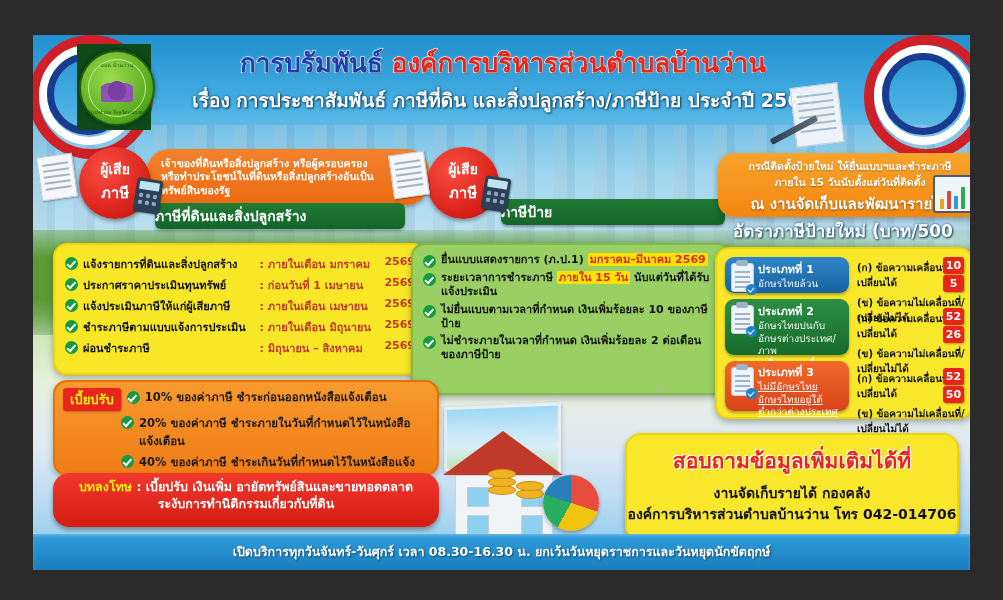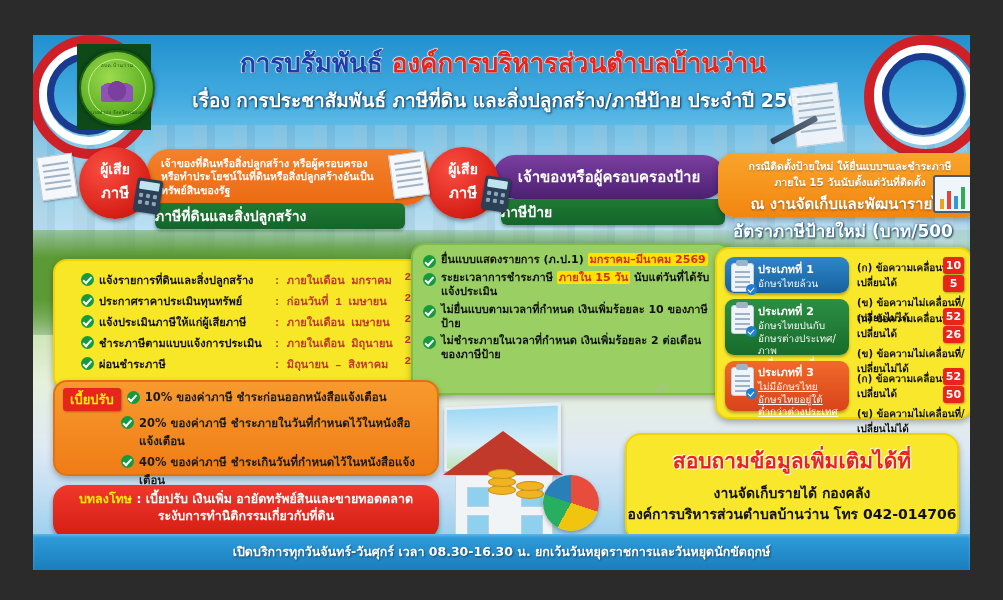--- a/index.html
+++ b/index.html
@@ -228,24 +228,20 @@
       <div class="k" style="left:4px;top:15px"></div>
         <div class="k" style="left:11px;top:15px"></div>
         <div class="k" style="left:18px;top:15px"></div>
       <div class="k" style="left:4px;top:22px"></div>
         <div class="k" style="left:11px;top:22px"></div>
         <div class="k" style="left:18px;top:22px"></div>
     </div>
   </div>
 
   <div class="badge-grp" style="left:362px;top:112px;width:340px;height:90px;">
-    <div class="pill" style="left:98px;top:8px;width:232px;height:44px;justify-content:center;
-         background:linear-gradient(#7b3fa0,#4c1f72);">
-      <div class="pill-txt" style="font-size:15px;">เจ้าของหรือผู้ครอบครองป้าย</div>
-    </div>
     <div class="green-bar" style="left:106px;top:52px;width:224px;height:26px;line-height:26px;font-size:14px;">ภาษีป้าย</div>
 
     <div class="doc-ico" style="left:-4px;top:6px;">
       <i style="top:7px"></i>
         <i style="top:13px"></i>
         <i style="top:19px"></i>
         <i style="top:25px"></i>
         <i style="top:31px"></i>
     </div>
     <div class="seal-red" style="left:32px;top:0px;">
@@ -279,21 +275,21 @@
       <i style="top:15px"></i>
       <i style="top:22px"></i>
       <i style="top:29px"></i>
       <i style="top:36px"></i>
       <i style="top:43px"></i>
   </div>
   <div class="art-pen"></div>
 
   <div class="rate-title" style="left:685px;top:182px;width:250px;">อัตราภาษีป้ายใหม่ (บาท/500 ตร.ซม.)</div>
 
-  <div class="box box-y" style="left:20px;top:224px;width:350px;height:112px;padding:8px 26px;font-family:Liberation Mono, monospace;">
+  <div class="box box-y" style="left:20px;top:208px;width:350px;height:112px;padding:8px 10px;">
     <table class="sched">
       <tbody>
         <tr>
           <td style="width:16px"><span class="ck"></span></td>
           <td>แจ้งรายการที่ดินและสิ่งปลูกสร้าง</td>
           <td class="c2">: ภายในเดือน มกราคม</td>
           <td class="c3">2569</td>
         </tr>
         <tr>
           <td><span class="ck"></span></td>
@@ -459,21 +455,21 @@
       <span class="ck" style="margin-top:2px;"></span>
       <span class="pen-line">40% ของค่าภาษี ชำระเกินวันที่กำหนดไว้ในหนังสือแจ้งเตือน</span>
     </div>
     <div style="display:flex;align-items:flex-start;margin-top:3px;">
       <span class="tag-yel">เงินเพิ่ม</span>
       <span class="ck" style="margin-left:6px;margin-top:3px;"></span>
       <span class="pen-line">1% ของค่าภาษี ต่อเดือนที่ค้างชำระ</span>
     </div>
   </div>
 
-  <div class="legal" style="left:20px;top:438px;width:366px;height:48px;padding:6px 10px 0;margin-top:12px;">
+  <div class="legal" style="left:20px;top:438px;width:366px;height:48px;padding:6px 10px 0;">
     <div class="t1">
       <span class="k">บทลงโทษ</span>
       <span>: เบี้ยปรับ เงินเพิ่ม อายัดทรัพย์สินและขายทอดตลาด</span>
     </div>
     <div class="t1">ระงับการทำนิติกรรมเกี่ยวกับที่ดิน</div>
   </div>
 
   <div class="contact" style="left:592px;top:398px;width:330px;height:96px;padding-top:9px;">
     <div class="h">สอบถามข้อมูลเพิ่มเติมได้ที่</div>
     <div class="l" style="margin-top:6px;">งานจัดเก็บรายได้ กองคลัง</div>

